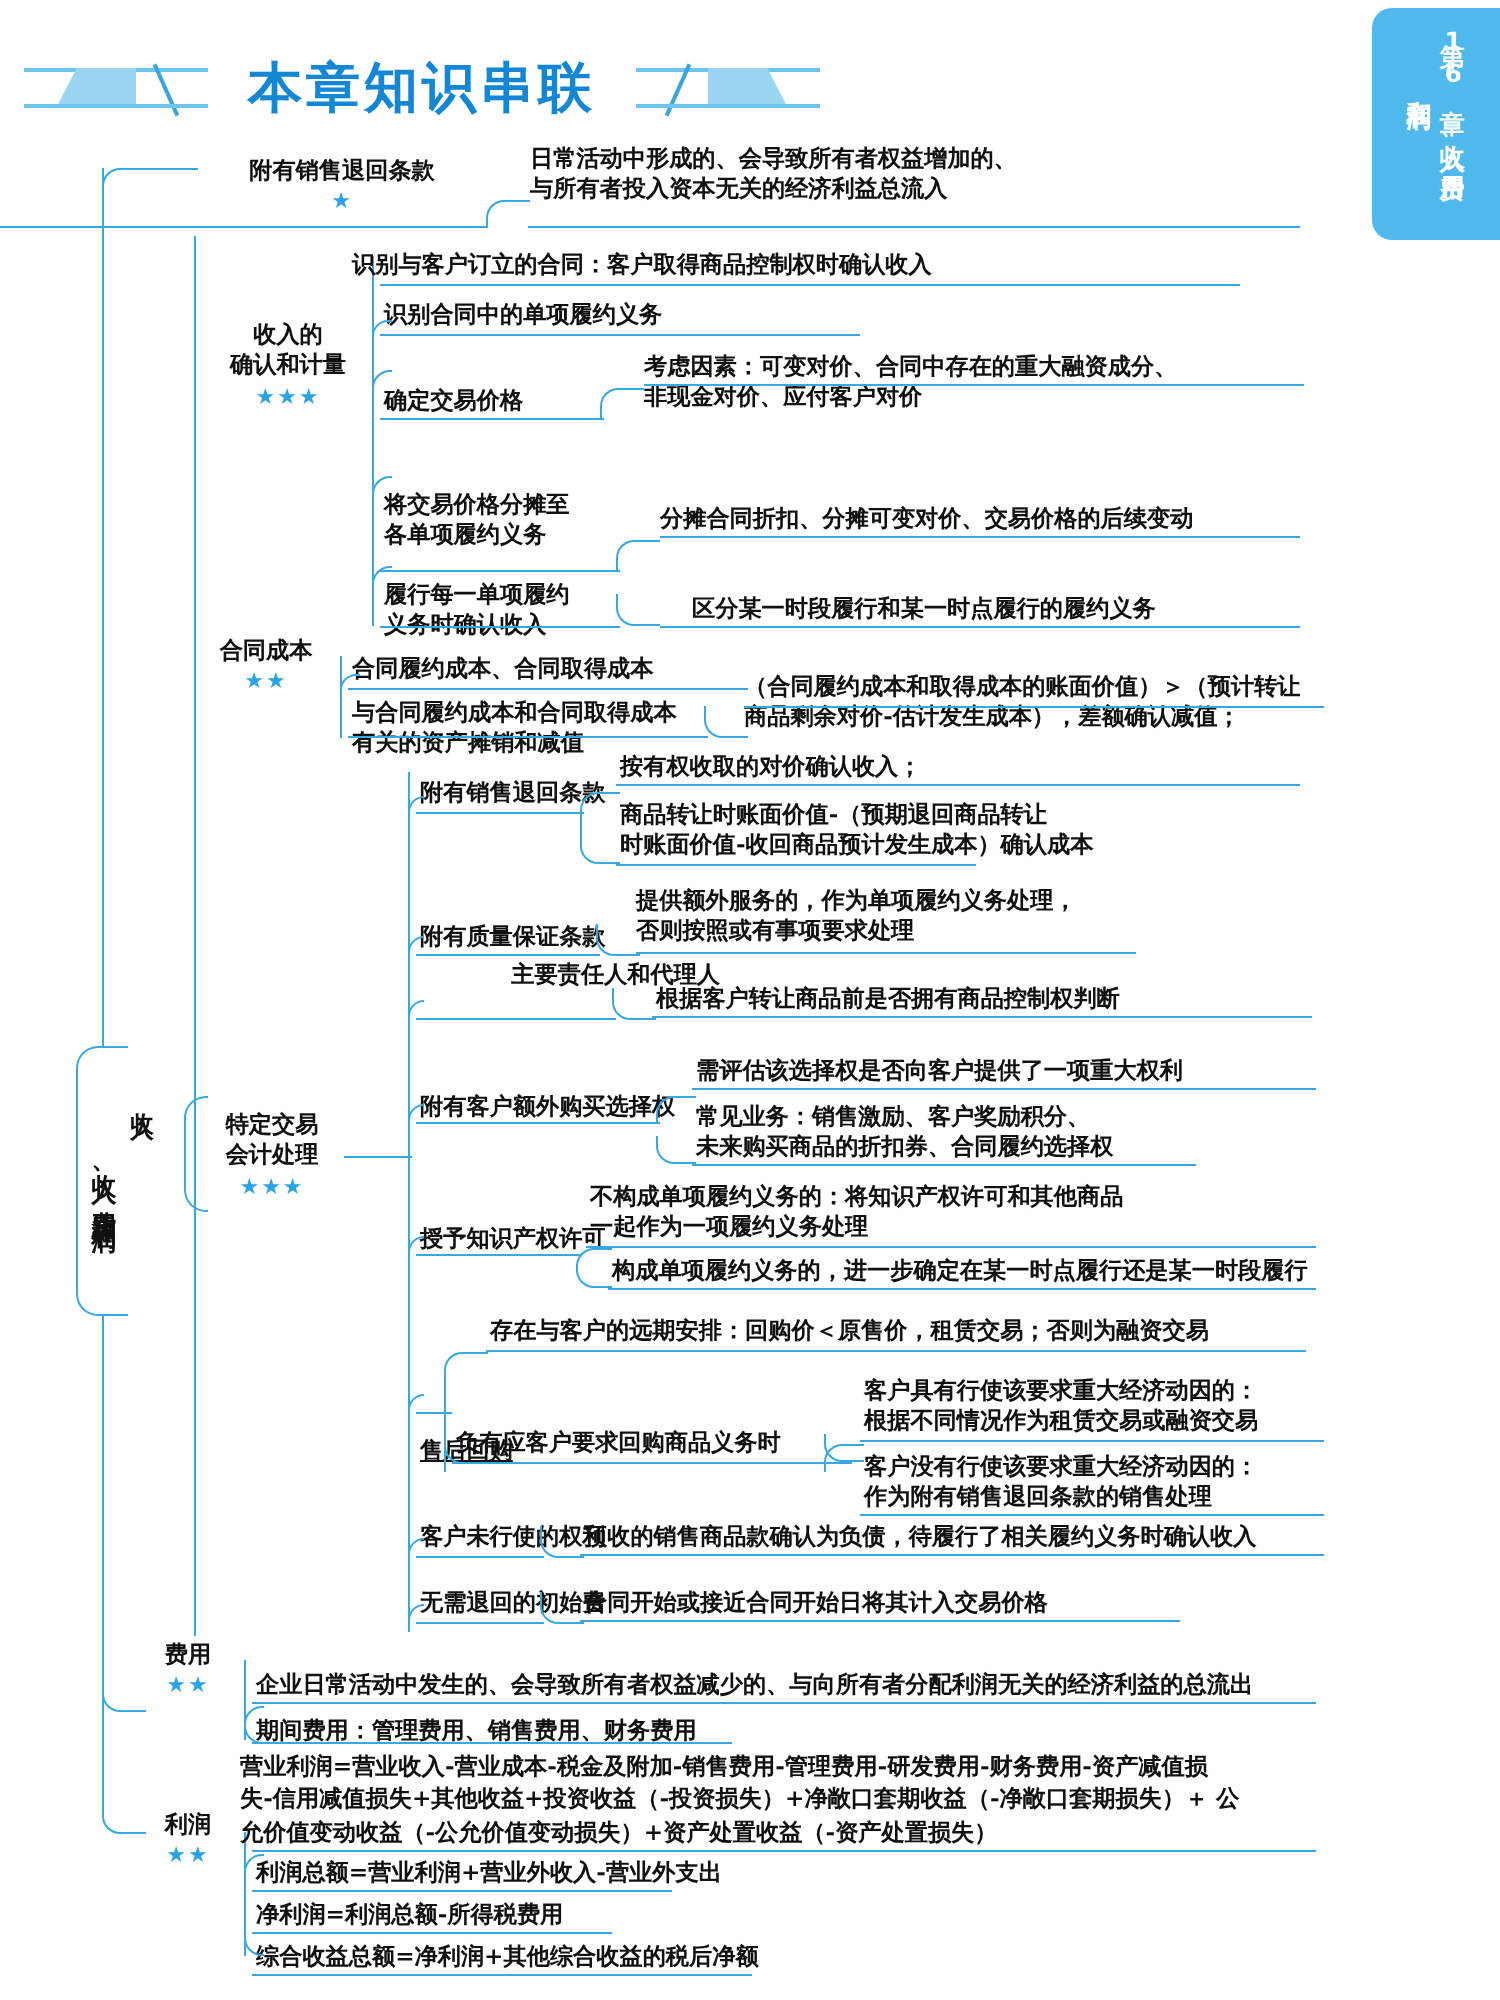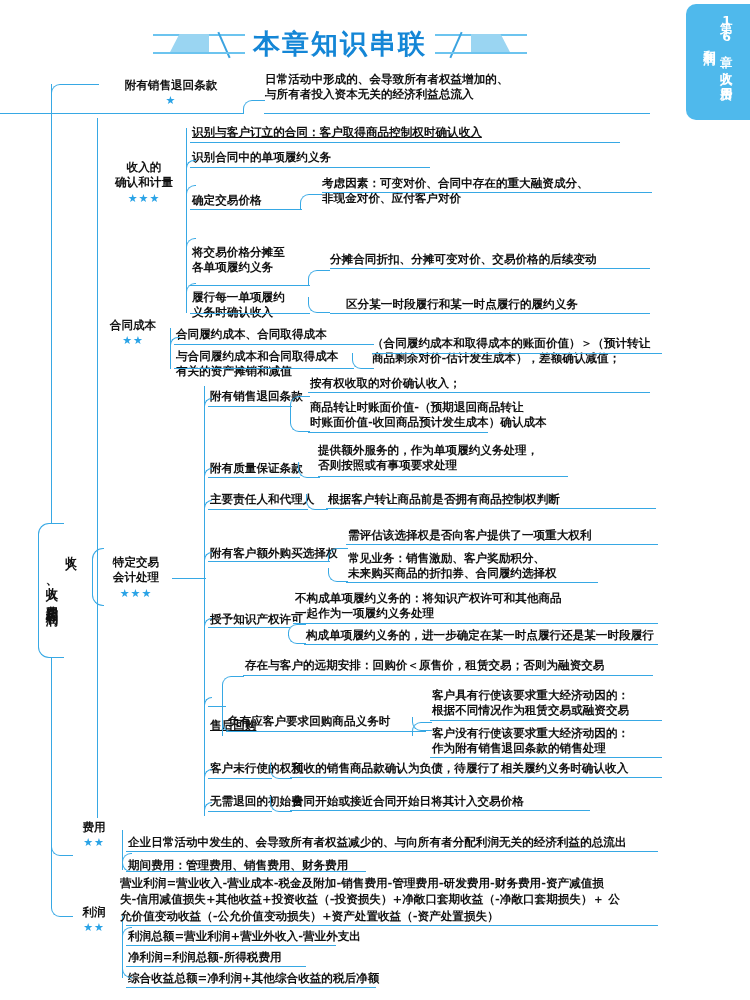--- a/index.html
+++ b/index.html
@@ -9,21 +9,21 @@
     background: #ffffff;
     font-family: "DejaVu Serif", "Liberation Serif", serif;
     color: #1a1a1a;
     position: relative;
     overflow: hidden;
   }
 
   
   #title-bar{
     position:absolute; left:0; top:22px; width:680px; height:44px;
-    display:flex; align-items:center; justify-content:center; gap:8px;
+    display:flex; align-items:center; justify-content:flex-start; gap:20px;padding-left:12px;
   }
   .title-text{
     font-family:"DejaVu Sans","Liberation Sans",sans-serif;
     font-weight:bold; font-size:27px; letter-spacing:2px;
     color:#1486d6;
   }
   .orn{ position:relative; width:92px; height:26px; }
   .orn .bar{ position:absolute; left:0; right:0; height:2px; background:#6cc4ef; }
   .orn .bar.t{ top:3px; } .orn .bar.b{ bottom:3px; }
   .orn .tri{
@@ -133,21 +133,21 @@
 <div class="uline" style="left:264px; top:113px; width:386px;"></div>
 <div class="uline" style="left:0px; top:113px; width:244px;"></div>
 
 <div class="node center" style="left:104px; top:160px; width:80px;">收入的
 确认和计量</div>
 <div class="stars" style="position:absolute; left:104px; top:192px; width:80px;">★★★</div>
 <div class="vline" style="left:186px; top:128px; height:92px;"></div>
 
 <div class="vline" style="left:186px; top:128px; height:174px;"></div>
 
-<div class="node" style="left:192px; top:125px; width:460px;text-decoration:underline;">识别与客户订立的合同：客户取得商品控制权时确认收入</div>
+<div class="node" style="left:176px; top:125px; width:460px;">识别与客户订立的合同：客户取得商品控制权时确认收入</div>
 <div class="uline" style="left:190px; top:142px; width:430px;"></div>
 
 <div class="node" style="left:192px; top:150px; width:460px;">识别合同中的单项履约义务</div>
 <div class="elbow tl" style="left:186px; top:160px; width:10px; height:8px;"></div>
 <div class="uline" style="left:190px; top:167px; width:240px;"></div>
 
 <div class="node" style="left:192px; top:193px; width:120px;">确定交易价格</div>
 <div class="node" style="left:322px; top:176px; width:330px;">考虑因素：可变对价、合同中存在的重大融资成分、
 非现金对价、应付客户对价</div>
 <div class="elbow tl" style="left:186px; top:185px; width:10px; height:10px;"></div>
@@ -210,21 +210,21 @@
 <div class="elbow tl" style="left:204px; top:398px; width:8px; height:8px;"></div>
 
 <div class="node" style="left:210px; top:461px; width:150px;">附有质量保证条款</div>
 <div class="node" style="left:318px; top:443px; width:340px;">提供额外服务的，作为单项履约义务处理，
 否则按照或有事项要求处理</div>
 <div class="uline" style="left:318px; top:476px; width:250px;"></div>
 <div class="elbow bl" style="left:298px; top:462px; width:22px; height:16px;"></div>
 <div class="uline" style="left:208px; top:477px; width:92px;"></div>
 <div class="elbow tl" style="left:204px; top:468px; width:8px; height:10px;"></div>
 
-<div class="node" style="left:210px; top:492px; width:150px;">主要责任人和代理人</div>
+<div class="node" style="left:210px; top:480px; width:150px;text-align:right;">主要责任人和代理人</div>
 <div class="node" style="left:328px; top:492px; width:330px;">根据客户转让商品前是否拥有商品控制权判断</div>
 <div class="uline" style="left:326px; top:508px; width:330px;"></div>
 <div class="elbow bl" style="left:306px; top:494px; width:22px; height:16px;"></div>
 <div class="uline" style="left:208px; top:509px; width:100px;"></div>
 <div class="elbow tl" style="left:204px; top:500px; width:8px; height:10px;"></div>
 
 <div class="node" style="left:210px; top:546px; width:160px;">附有客户额外购买选择权</div>
 <div class="node" style="left:348px; top:528px; width:310px;">需评估该选择权是否向客户提供了一项重大权利</div>
 <div class="uline" style="left:346px; top:544px; width:312px;"></div>
 <div class="node" style="left:348px; top:551px; width:310px;">常见业务：销售激励、客户奖励积分、

